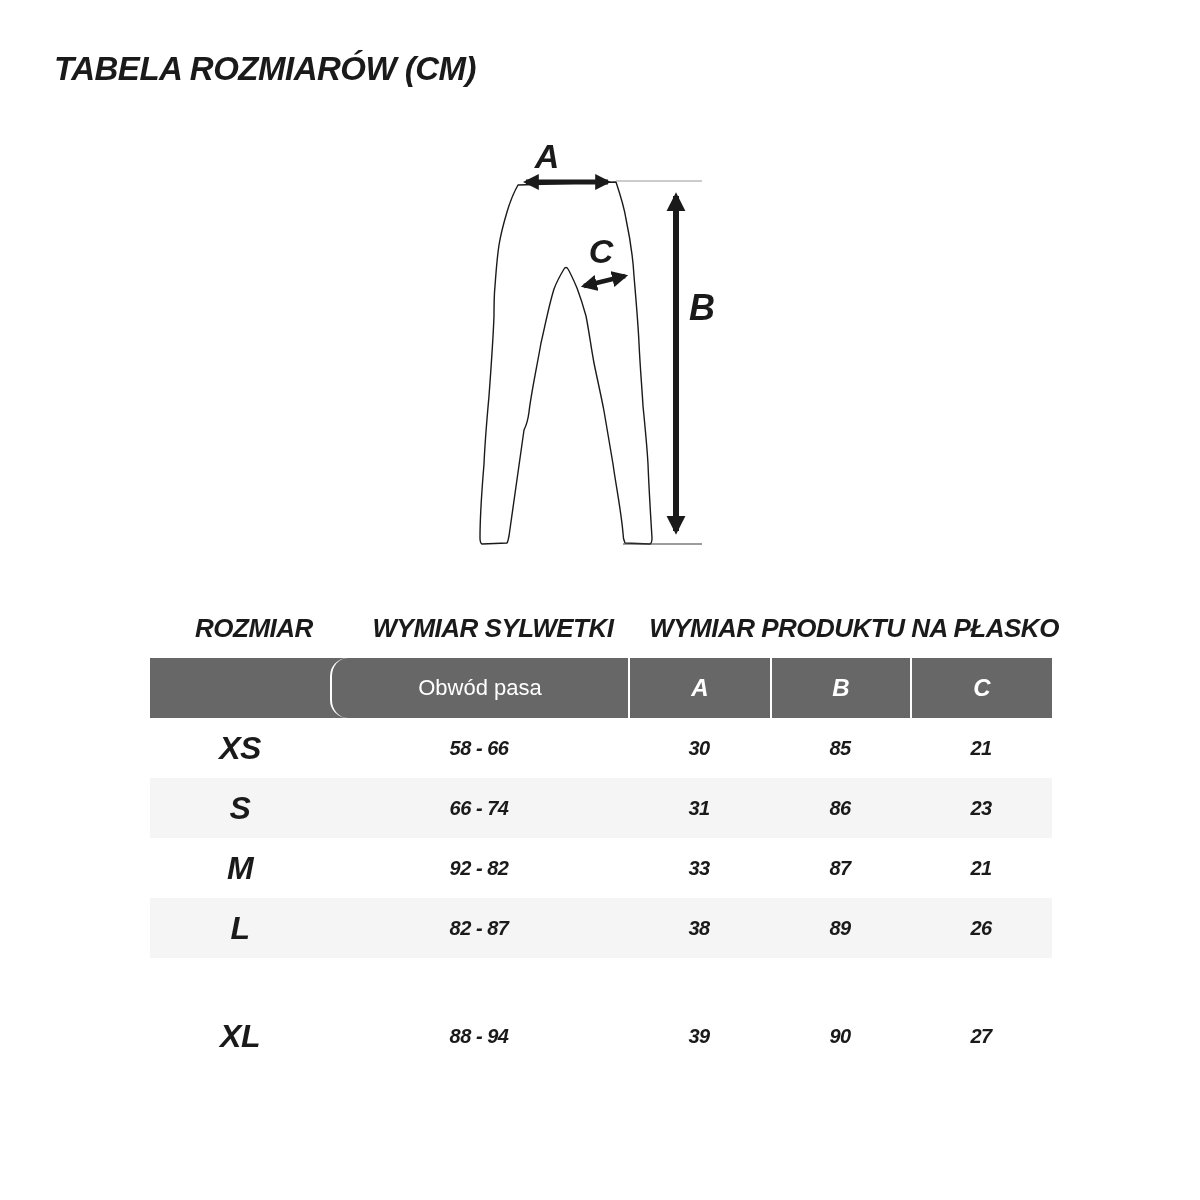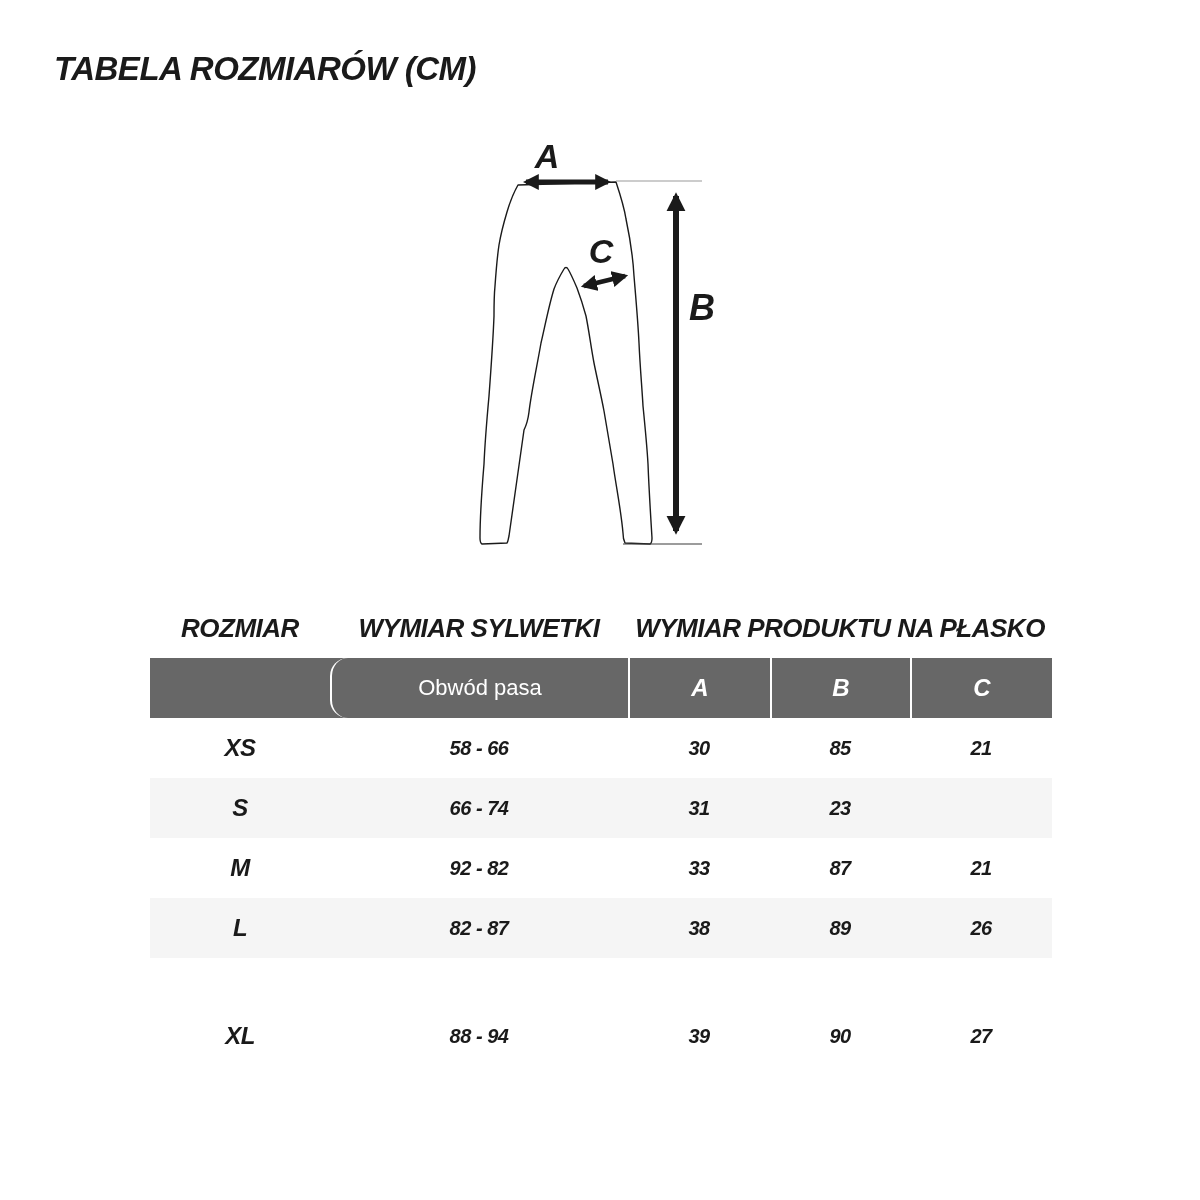--- a/index.html
+++ b/index.html
@@ -16,39 +16,39 @@
 
   .diagram { left: 430px; top: 128px; width: 340px; height: 444px; }
 
   
   .grid-row {
     left: 150px; width: 902px;
     display: grid;
     grid-template-columns: 180px 298px 142px 140px 142px;
     align-items: center;
   }
-  .group-headers { top: 610px; height: 36px; left: 150px; width: 902px;
+  .group-headers { top: 610px; height: 36px; left: 164px; width: 902px;
     display: grid; grid-template-columns: 180px 298px 424px; align-items: center; }
   .group-headers .cell {
     text-align: center; font-size: 26px; font-weight: 700; font-style: italic;
     letter-spacing: -0.5px; white-space: nowrap;
   }
 
   .head-row { top: 658px; height: 60px; background: #676767; color: #ffffff; }
   .head-row .cell { text-align: center; line-height: 60px; height: 60px; white-space: nowrap; }
   .head-row .cell + .cell { border-left: 2px solid #ffffff; }
   .head-row .measure-name { font-size: 22px; font-weight: 400; font-style: normal; border-radius: 18px; }
   .head-row .col-letter { font-size: 24px; font-weight: 700; font-style: italic; }
 
   .data-row { height: 60px; }
   .data-row .cell {
     text-align: center; line-height: 60px; height: 60px;
     font-style: italic; font-weight: 700; letter-spacing: -0.5px; white-space: nowrap;
   }
-  .data-row .size-cell { font-size: 24px; }
+  .data-row .size-cell { font-size: 32px; }
   .data-row .val-cell { font-size: 20px; }
   .data-row.striped { background: #f5f5f5; }
 
   .r0 { top: 718px; } .r1 { top: 778px; } .r2 { top: 838px; }
   .r3 { top: 898px; } .r4 { top: 1006px; }
 
   svg text {
     font-family: "Liberation Sans", sans-serif;
     font-style: italic; font-weight: 700; fill: #1a1a1a;
   }
@@ -134,20 +134,21 @@
   <div class="cell val-cell">58 - 66</div>
   <div class="cell val-cell">30</div>
   <div class="cell val-cell">85</div>
   <div class="cell val-cell">21</div>
 </div>
 
 <div class="abs grid-row data-row striped r1">
   <div class="cell size-cell">S</div>
   <div class="cell val-cell">66 - 74</div>
   <div class="cell val-cell">31</div>
+  <div class="cell val-cell">86</div>
   <div class="cell val-cell">23</div>
 </div>
 
 <div class="abs grid-row data-row r2">
   <div class="cell size-cell">M</div>
   <div class="cell val-cell">92 - 82</div>
   <div class="cell val-cell">33</div>
   <div class="cell val-cell">87</div>
   <div class="cell val-cell">21</div>
 </div>

